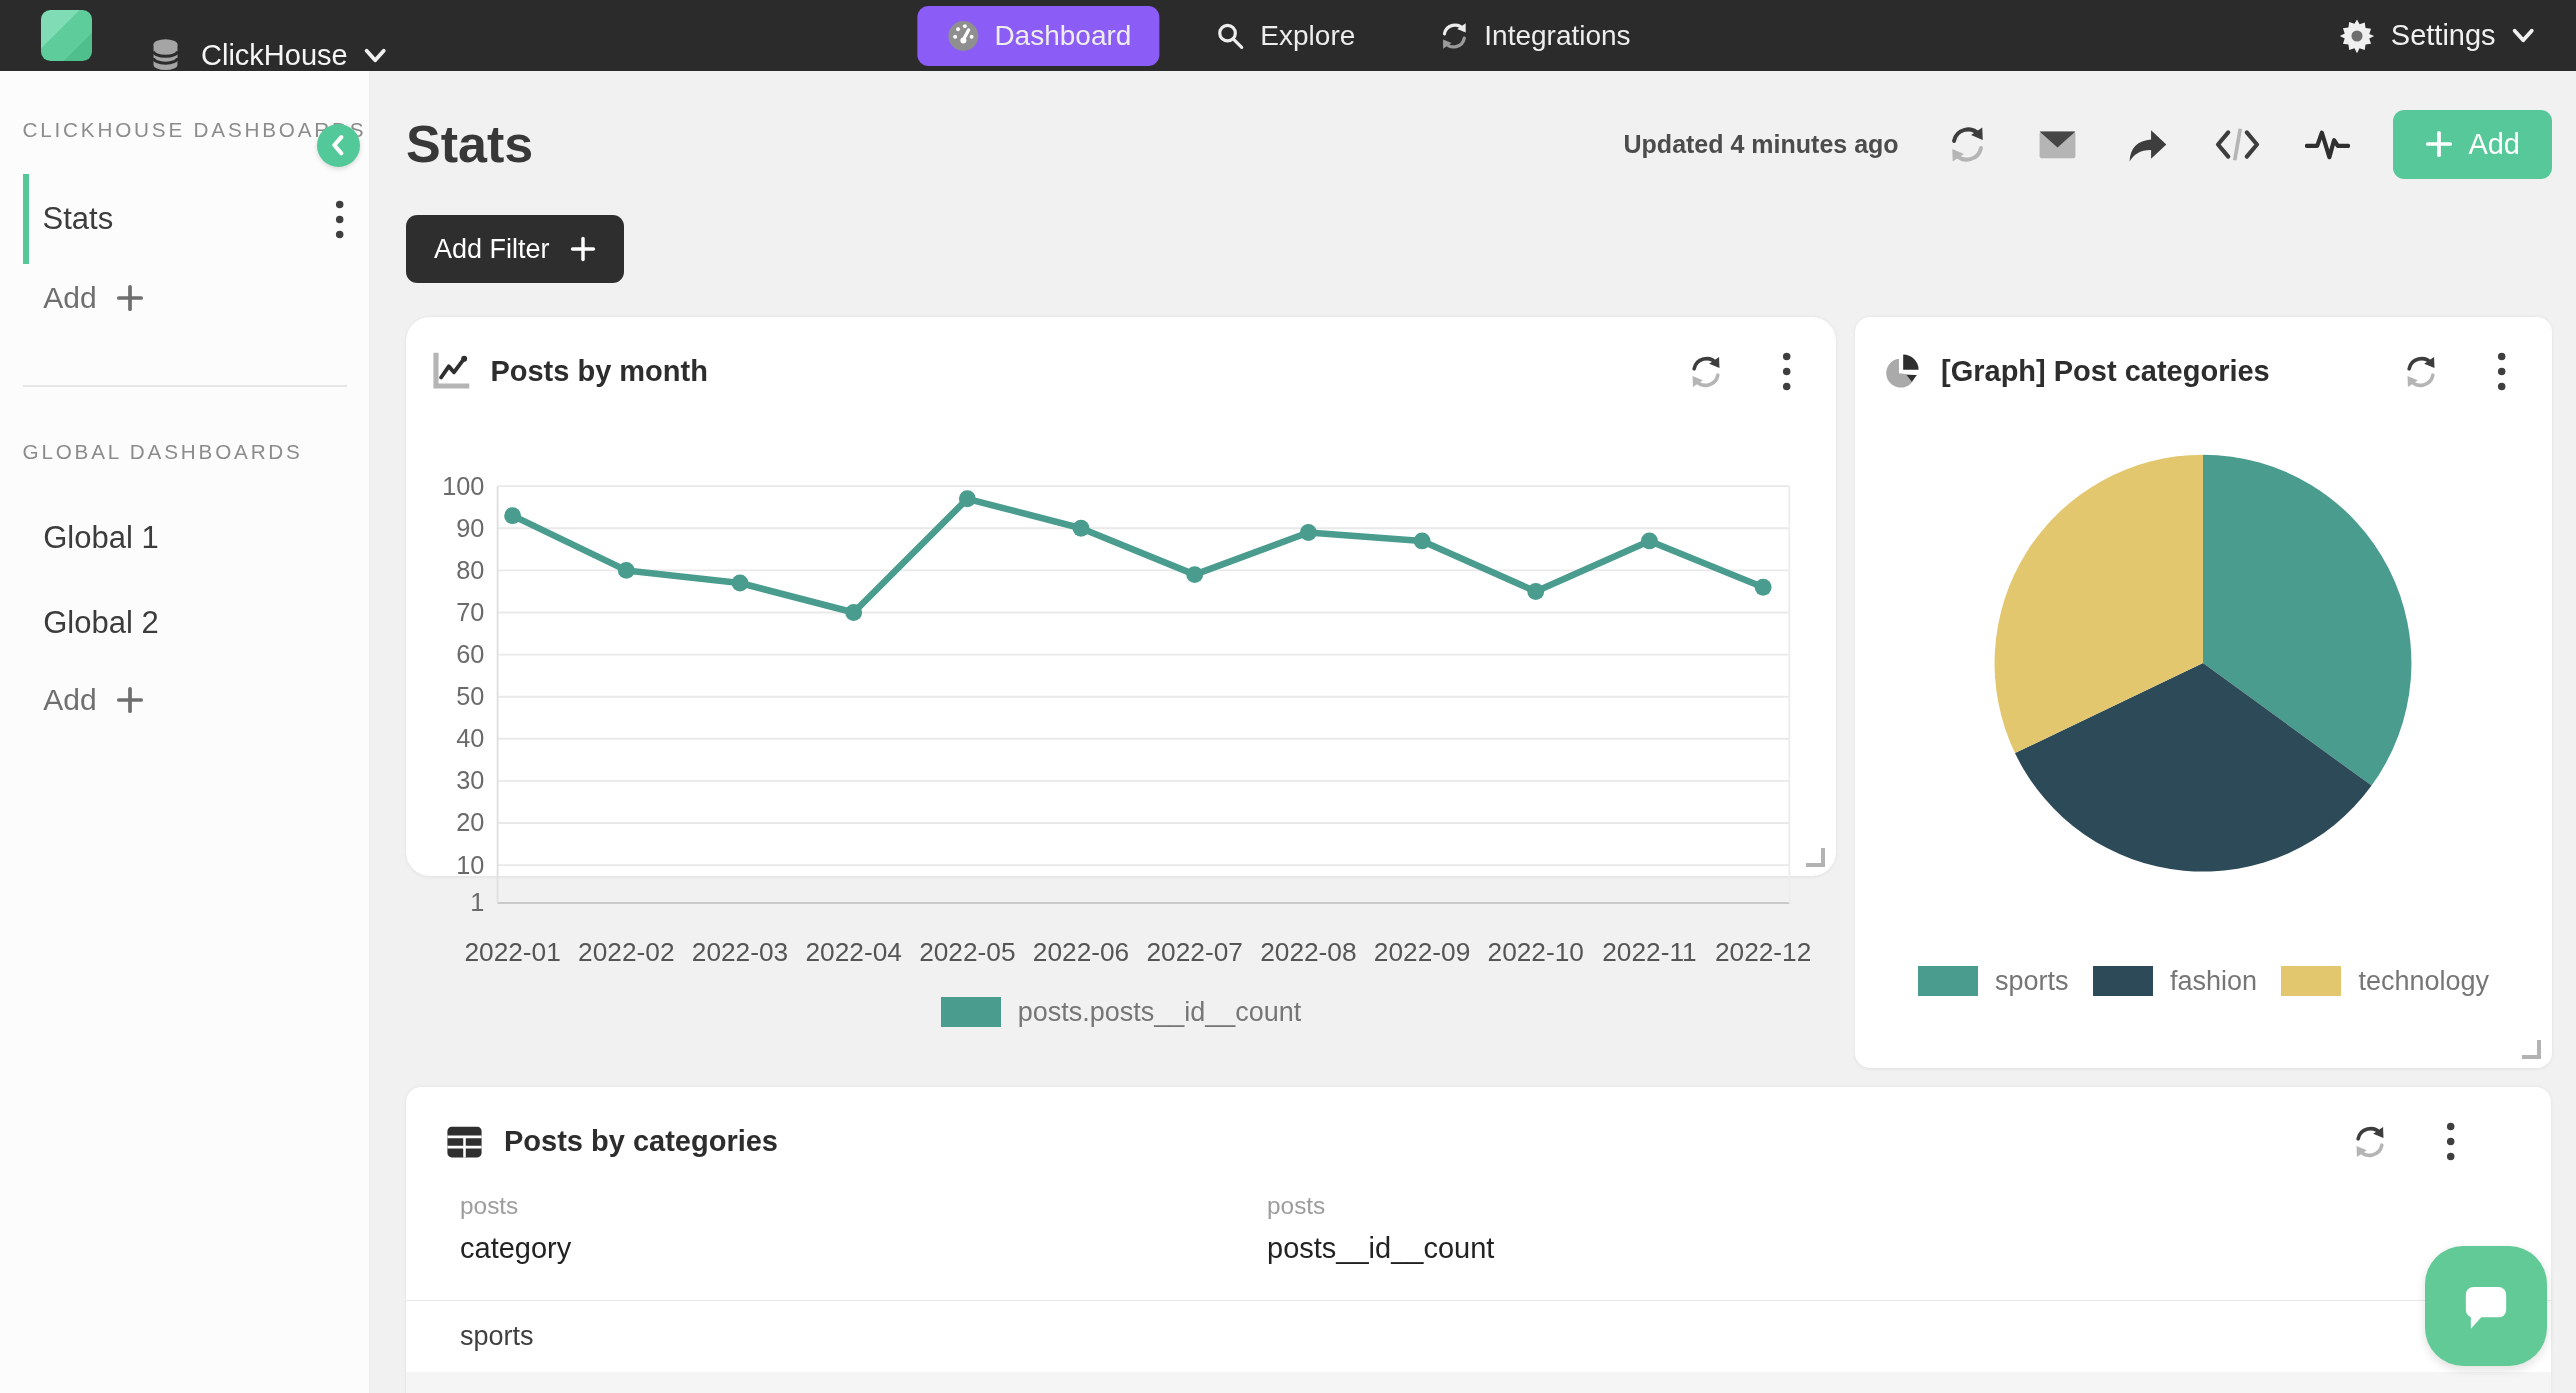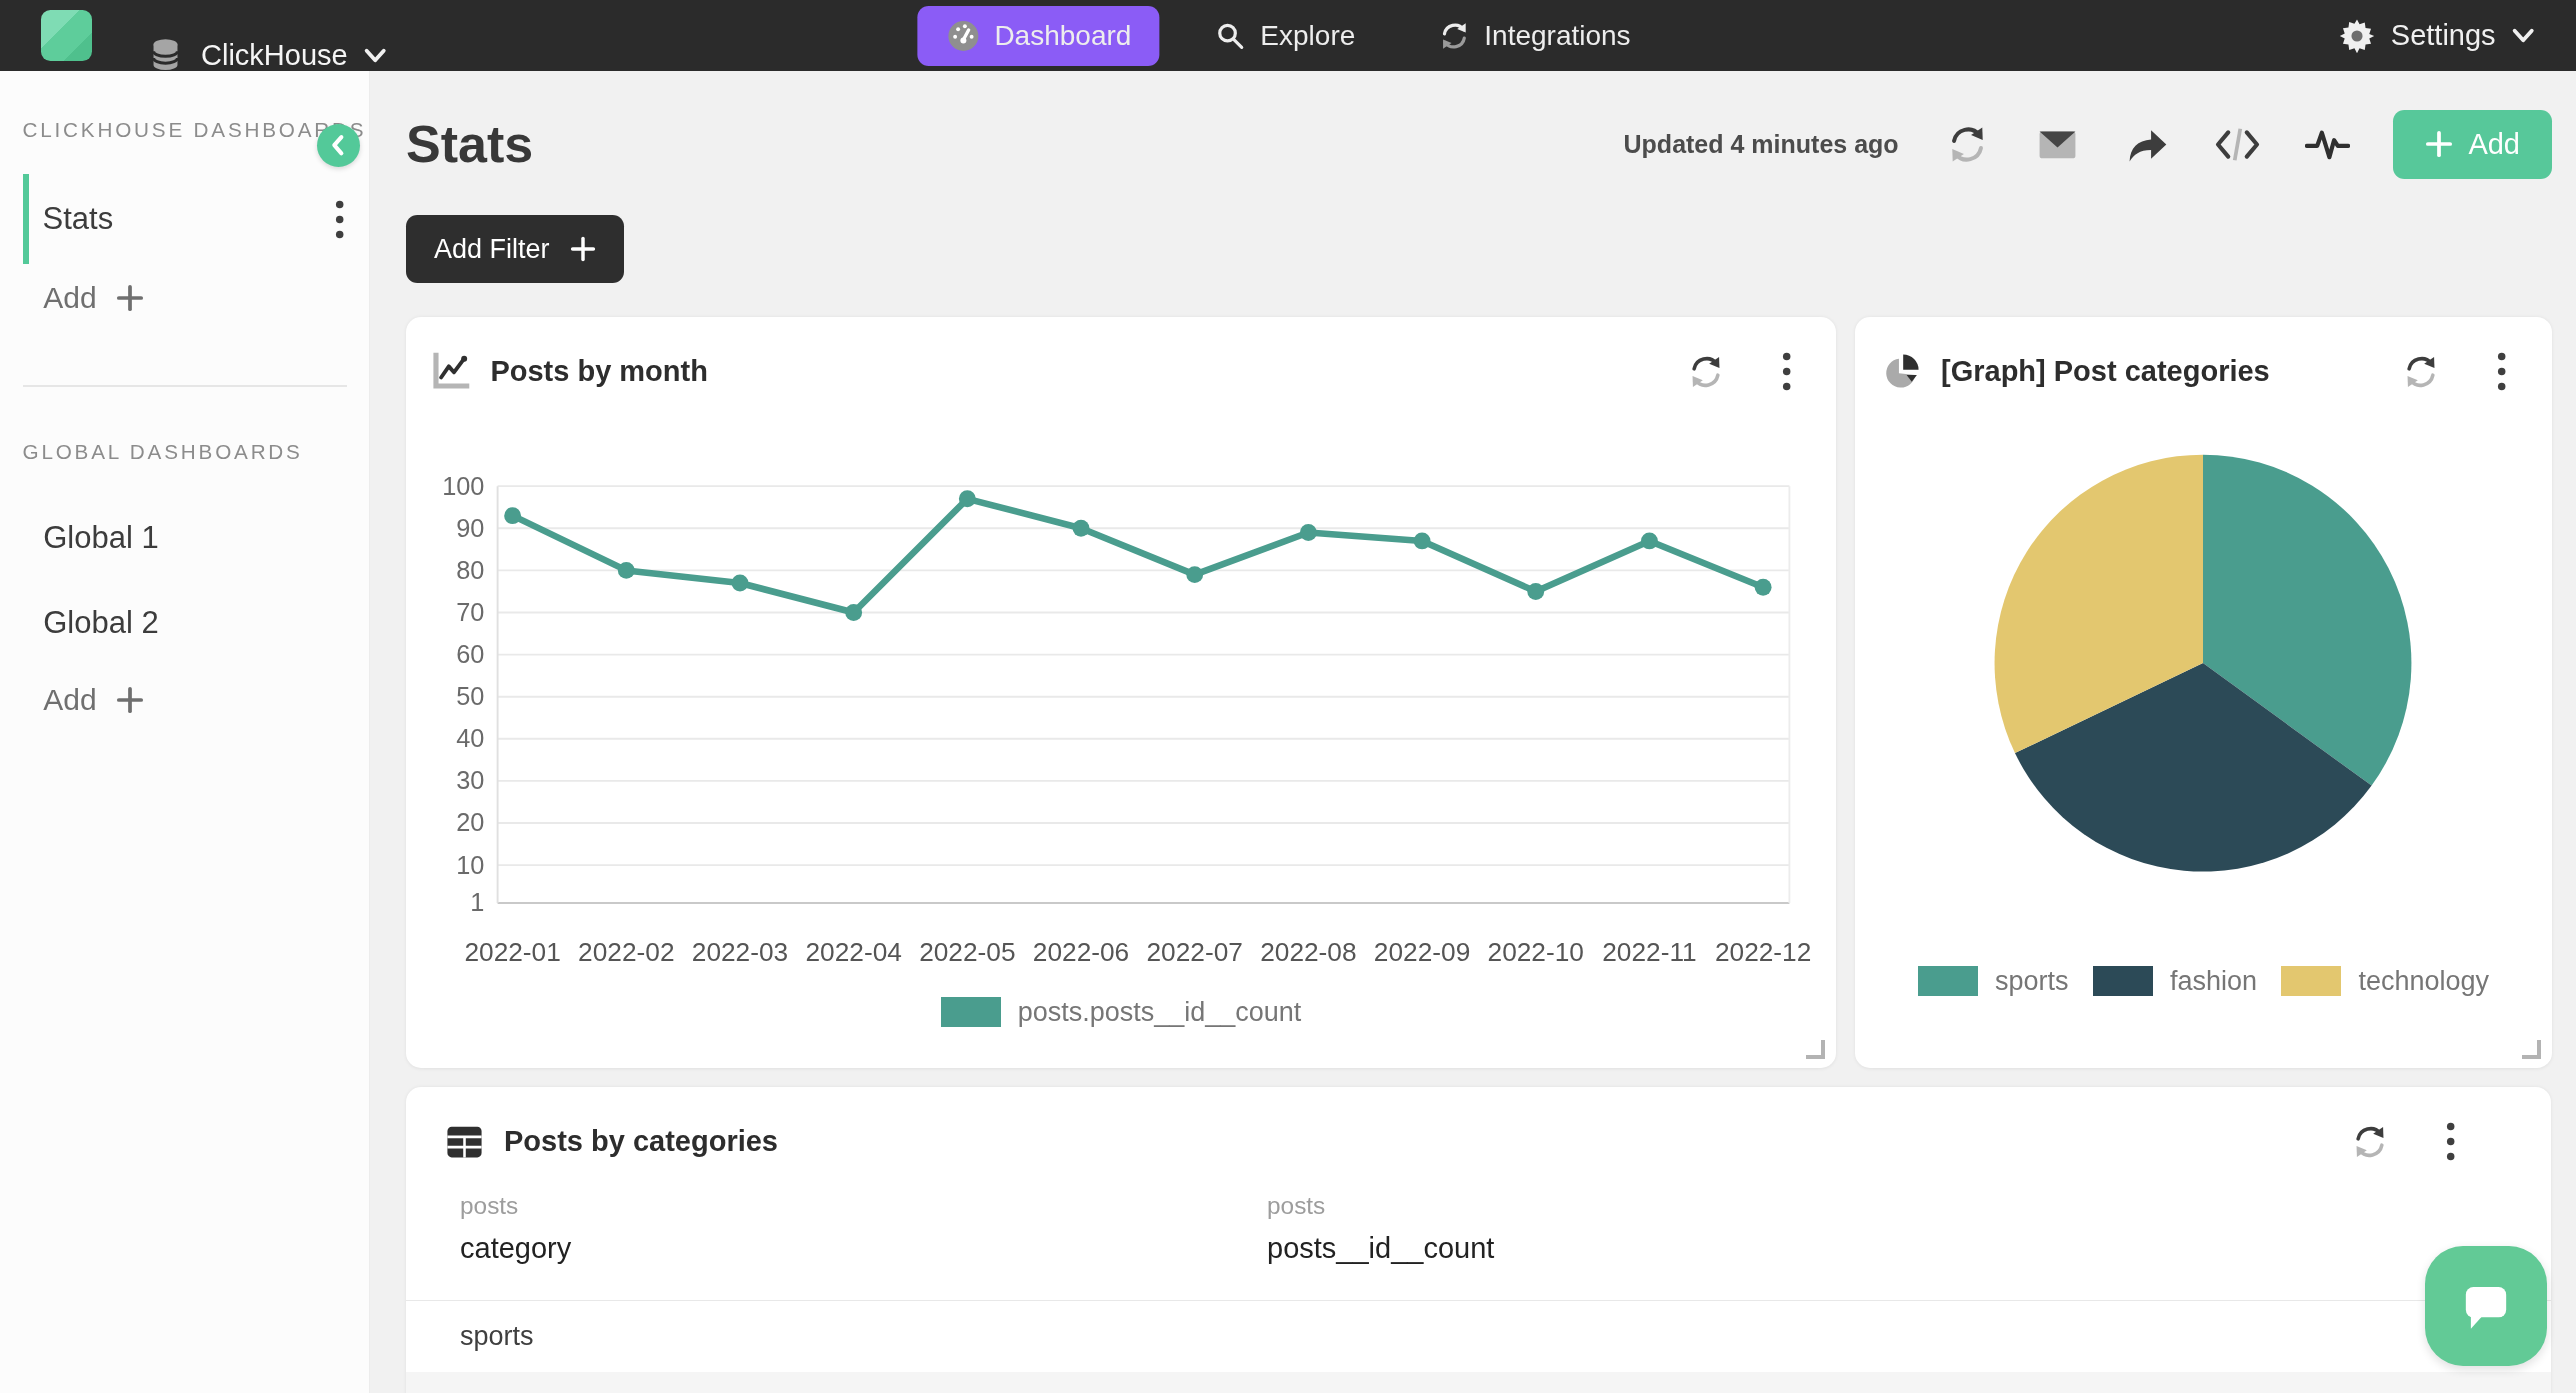--- a/index.html
+++ b/index.html
@@ -34,21 +34,21 @@
   .page-title { font-size:52px; font-weight:600; color:#383838; }
   .head-right { margin-left:auto; display:flex; align-items:center; gap:41px; }
   .updated { font-size:25px; font-weight:600; color:#4c4c4c; margin-right:3.8px; }
   .icon-btn { width:49px; height:49px; display:flex; align-items:center; justify-content:center; cursor:pointer; }
   .btn-add { display:flex; align-items:center; gap:15px; background:#57c89a; color:#fff; font-size:29px; height:69px; padding:0 32px; border-radius:11.3px; border:none; cursor:pointer; }
   .btn-filter { display:flex; align-items:center; gap:20.7px; background:#2e2e2e; color:#fff; font-size:27px; height:68px; padding:8px 28px; border-radius:11.3px; border:none; cursor:pointer; margin:11.3px 0 0 0; }
 
   
   .cards-row { display:flex; gap:19px; margin-top:34px; }
   .card { position:relative; background:#fff; border-radius:15px; box-shadow:0 0.9px 3.8px rgba(0,0,0,.07); }
-  .card-line { width:1430px; height:751px; padding:24.4px 24.4px 0 24.4px; }
+  .card-line { width:1430px; height:559px; padding:24.4px 24.4px 0 24.4px;border-radius:24px; }
   .card-pie { width:697px; height:751px; padding:24.4px 26px 0 26px; }
   .card-table { width:2145px; height:582px; margin-top:19px; padding:24.4px 0 0 0; overflow:hidden; }
   .card-head { display:flex; align-items:center; height:60px; }
   .card-head.pad { padding:0 38px; }
   .card-title { font-size:29px; font-weight:700; color:#2d2d2d; margin-left:19px; white-space:nowrap; }
   .card-head-icons { margin-left:auto; display:flex; align-items:center; gap:32px; }
   .resize-handle { position:absolute; right:11.3px; bottom:9.4px; width:19px; height:19px; border-right:4.7px solid #b3b3b3; border-bottom:4.7px solid #b3b3b3; cursor:nwse-resize; }
 
   
   .chart-wrap { margin-top:41px; }

